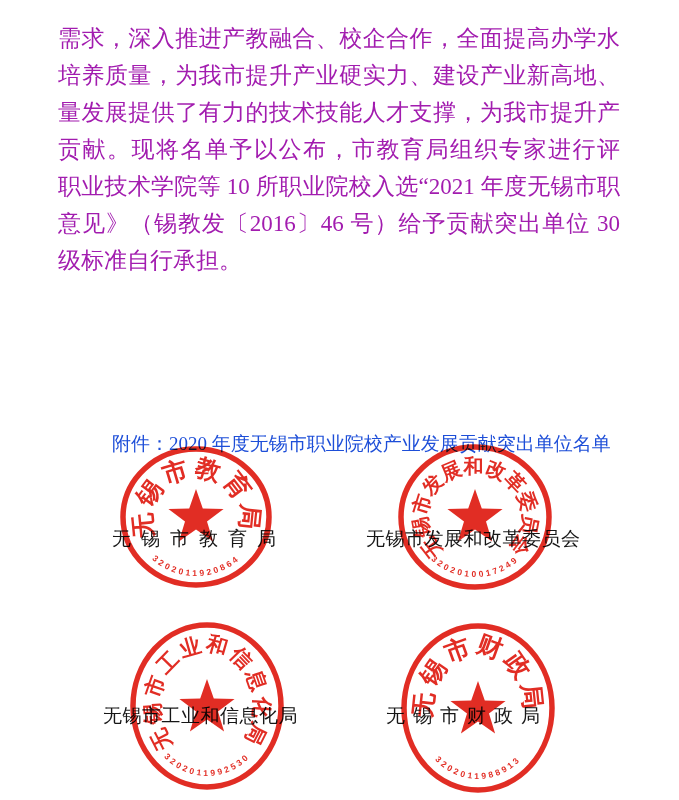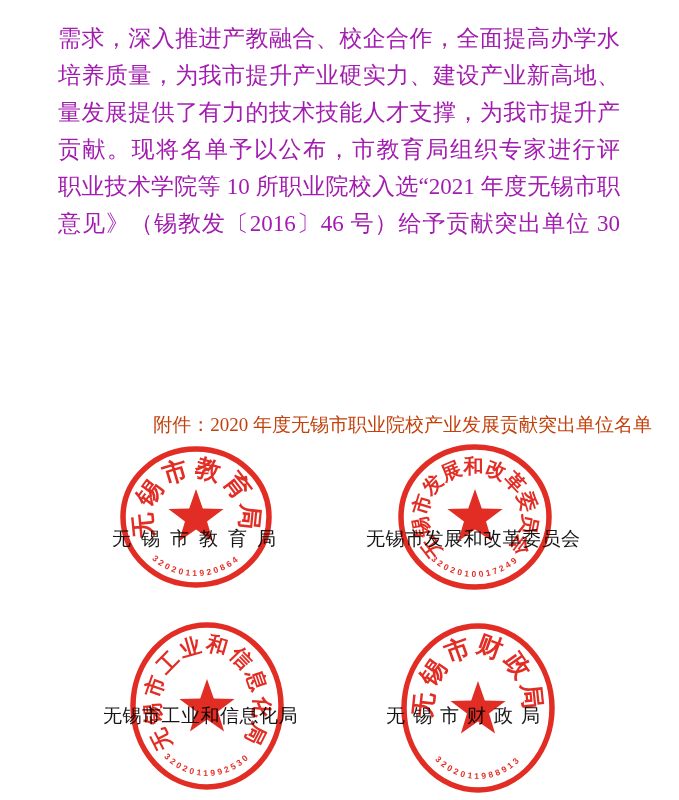--- a/index.html
+++ b/index.html
@@ -11,22 +11,22 @@
   .bodytext{
     position:absolute;left:58px;top:20px;width:562px;color:#a21caf;
     font-size:23px;
   }
   .bodytext .line{
     line-height:37px;height:37px;overflow:hidden;
     text-align:justify;text-align-last:justify;
   }
   .bodytext .line.last{text-align-last:left;}
   .attachment{
-    position:absolute;left:112px;top:412px;width:540px;
-    font-size:19px;color:#c2410c;white-space:nowrap;text-align:right;
+    position:absolute;left:112px;top:431px;width:540px;
+    font-size:19px;color:#1d4ed8;white-space:nowrap;
   }
   .sig{
     position:absolute;font-size:19px;color:#161616;white-space:nowrap;
   }
   .sig-1{left:112px;top:526px;letter-spacing:10px;}
   .sig-2{left:366px;top:526px;letter-spacing:0.5px;}
   .sig-3{left:103px;top:703px;letter-spacing:0.5px;}
   .sig-4{left:386px;top:703px;letter-spacing:8px;}
   .seal{
     position:absolute;mix-blend-mode:multiply;opacity:0.94;
@@ -42,20 +42,21 @@
 
 <div class="page">
 
   <div class="bodytext">
     <div class="line">需求，深入推进产教融合、校企合作，全面提高办学水平和人才</div>
     <div class="line">培养质量，为我市提升产业硬实力、建设产业新高地、实现高质</div>
     <div class="line">量发展提供了有力的技术技能人才支撑，为我市提升产业硬实力</div>
     <div class="line">贡献。现将名单予以公布，市教育局组织专家进行评审，无锡</div>
     <div class="line">职业技术学院等 10 所职业院校入选“2021 年度无锡市职业院校</div>
     <div class="line">意见》（锡教发〔2016〕46 号）给予贡献突出单位 30 万元的经</div>
+    <div class="line last">级标准自行承担。</div>
   </div>
 
   <div class="attachment">附件：2020 年度无锡市职业院校产业发展贡献突出单位名单</div>
 
   <div class="sig sig-1">无锡市教育局</div>
   <div class="sig sig-2">无锡市发展和改革委员会</div>
   <div class="sig sig-3">无锡市工业和信息化局</div>
   <div class="sig sig-4">无锡市财政局</div>
 
   <svg class="seal seal-1" width="180" height="180" viewBox="0 0 180 180">

